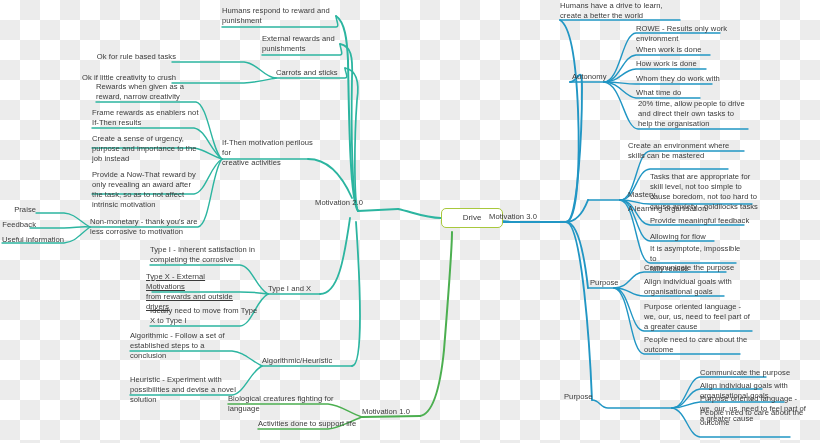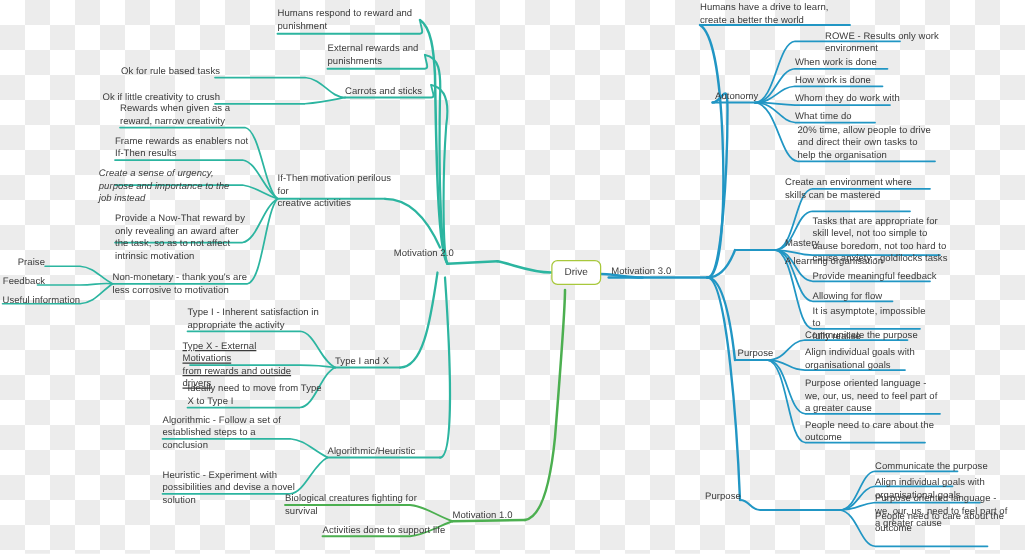--- a/index.html
+++ b/index.html
@@ -37,21 +37,21 @@
   }
   .node.r{ text-align:left; }
   .node.l{ text-align:left; }
   .root{
     position:absolute;
     border:1.4px solid #a8c83c;
     border-radius:5px;
     background:#ffffff;
     font-size:8px;
     color:#3a3a3a;
-    padding:4px 3px;
+    padding:4px 14px;
     line-height:10px;
     text-align:center;
   }
 </style>
 </head>
 <body>
 
 <div id="canvas">
 
   <svg id="wires" viewBox="0 0 820 443" xmlns="http://www.w3.org/2000/svg">
@@ -179,42 +179,42 @@
 creative activities</div>
 
   <div class="node l" style="left:96px;top:82px;width:110px;">Rewards when given as a
 reward, narrow creativity</div>
 
   <div class="node l" style="left:92px;top:108px;width:112px;">Frame rewards as enablers not
 If-Then results</div>
 
   <div class="node l" style="left:92px;top:118px;width:0;height:0;overflow:hidden;"></div>
 
-  <div class="node l" style="left:79px;top:134px;width:110px;font-style:italic;">Create a sense of urgency,
+  <div class="node l" style="left:92px;top:134px;width:110px;">Create a sense of urgency,
 purpose and importance to the
 job instead</div>
 
   <div class="node l" style="left:92px;top:170px;width:114px;">Provide a Now-That reward by
 only revealing an award after
 the task, so as to not affect
 intrinsic motivation</div>
 
   <div class="node l" style="left:90px;top:217px;width:118px;">Non-monetary - thank you's are
 less corrosive to motivation</div>
 
   <div class="node r" style="right:784px;top:205px;">Praise</div>
 
   <div class="node r" style="right:784px;top:220px;">Feedback</div>
 
   <div class="node l" style="left:2px;top:235px;">Useful information</div>
 
   <div class="node l" style="left:268px;top:284px;">Type I and X</div>
 
   <div class="node l" style="left:150px;top:245px;width:112px;">Type I - Inherent satisfaction in
-appropriate the activity</div>
+completing the corrosive</div>
 
   <div class="node l" style="left:146px;top:272px;width:100px;text-decoration:underline;">Type X - External Motivations
 from rewards and outside
 drivers</div>
 
   <div class="node l" style="left:150px;top:306px;width:108px;">Ideally need to move from Type
 X to Type I</div>
 
   <div class="node l" style="left:262px;top:356px;">Algorithmic/Heuristic</div>
 
@@ -222,32 +222,32 @@
 established steps to a
 conclusion</div>
 
   <div class="node l" style="left:130px;top:375px;width:112px;">Heuristic - Experiment with
 possibilities and devise a novel
 solution</div>
 
   <div class="node l" style="left:362px;top:407px;">Motivation 1.0</div>
 
   <div class="node l" style="left:228px;top:394px;width:114px;">Biological creatures fighting for
-survival</div>
+language</div>
 
   <div class="node l" style="left:258px;top:419px;">Activities done to support life</div>
 
   <div class="node l" style="left:489px;top:212px;">Motivation 3.0</div>
 
   <div class="node l" style="left:560px;top:1px;width:112px;">Humans have a drive to learn,
 create a better the world</div>
 
   <div class="node l" style="left:572px;top:72px;">Autonomy</div>
 
-  <div class="node l" style="left:636px;top:24px;width:92px;margin-left:24px;">ROWE - Results only work
+  <div class="node l" style="left:636px;top:24px;width:92px;">ROWE - Results only work
 environment</div>
 
   <div class="node l" style="left:636px;top:45px;">When work is done</div>
 
   <div class="node l" style="left:636px;top:59px;">How work is done</div>
 
   <div class="node l" style="left:636px;top:74px;">Whom they do work with</div>
 
   <div class="node l" style="left:636px;top:88px;">What time do</div>
 

